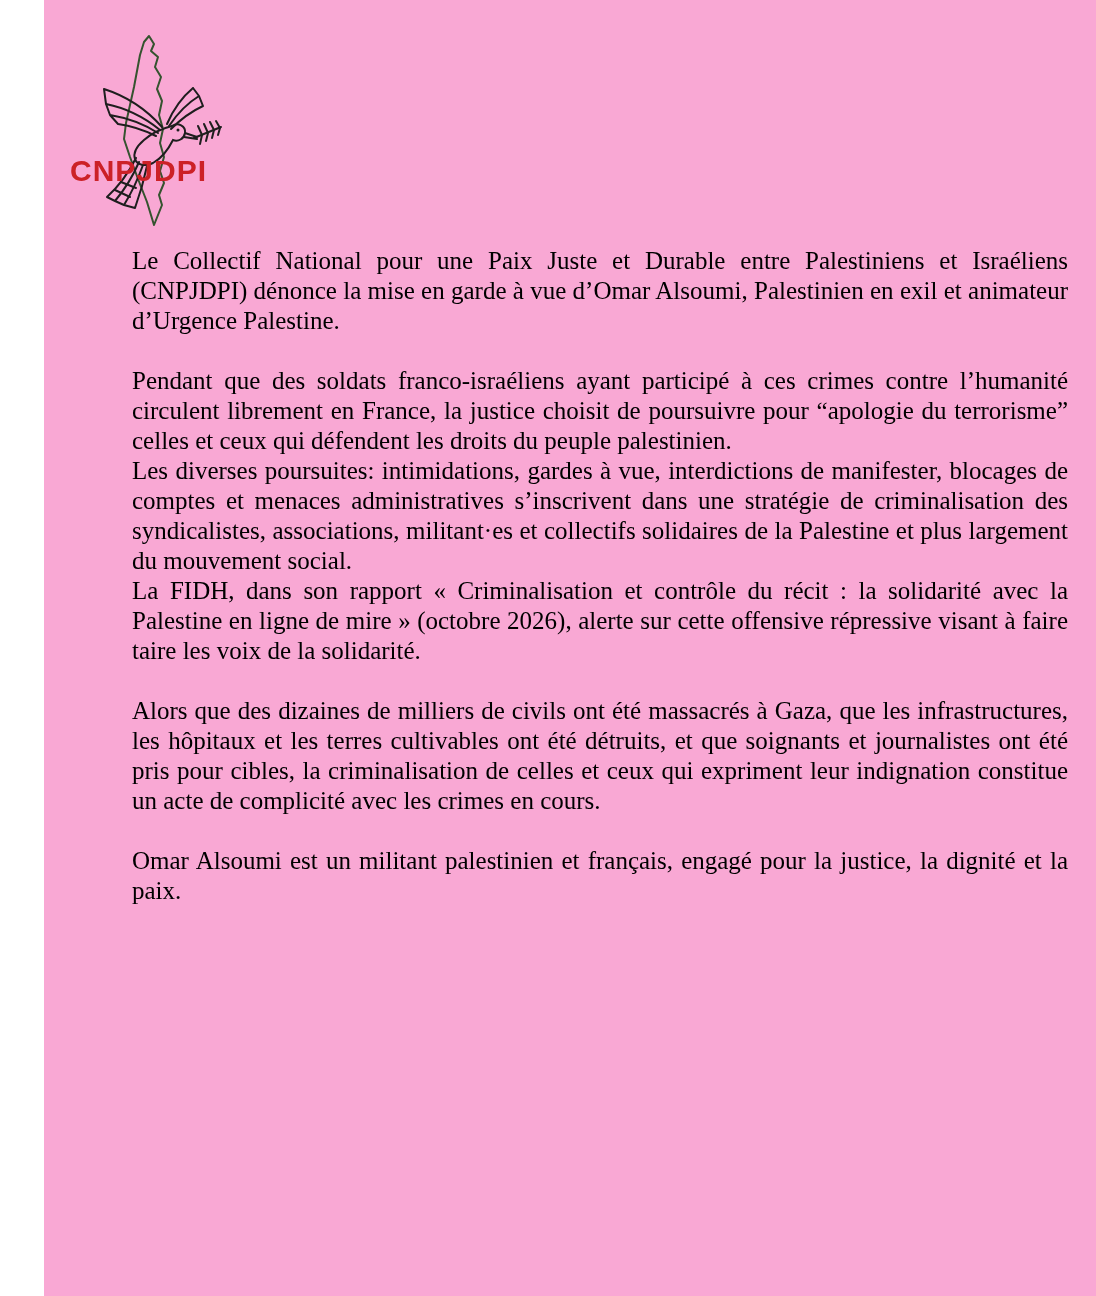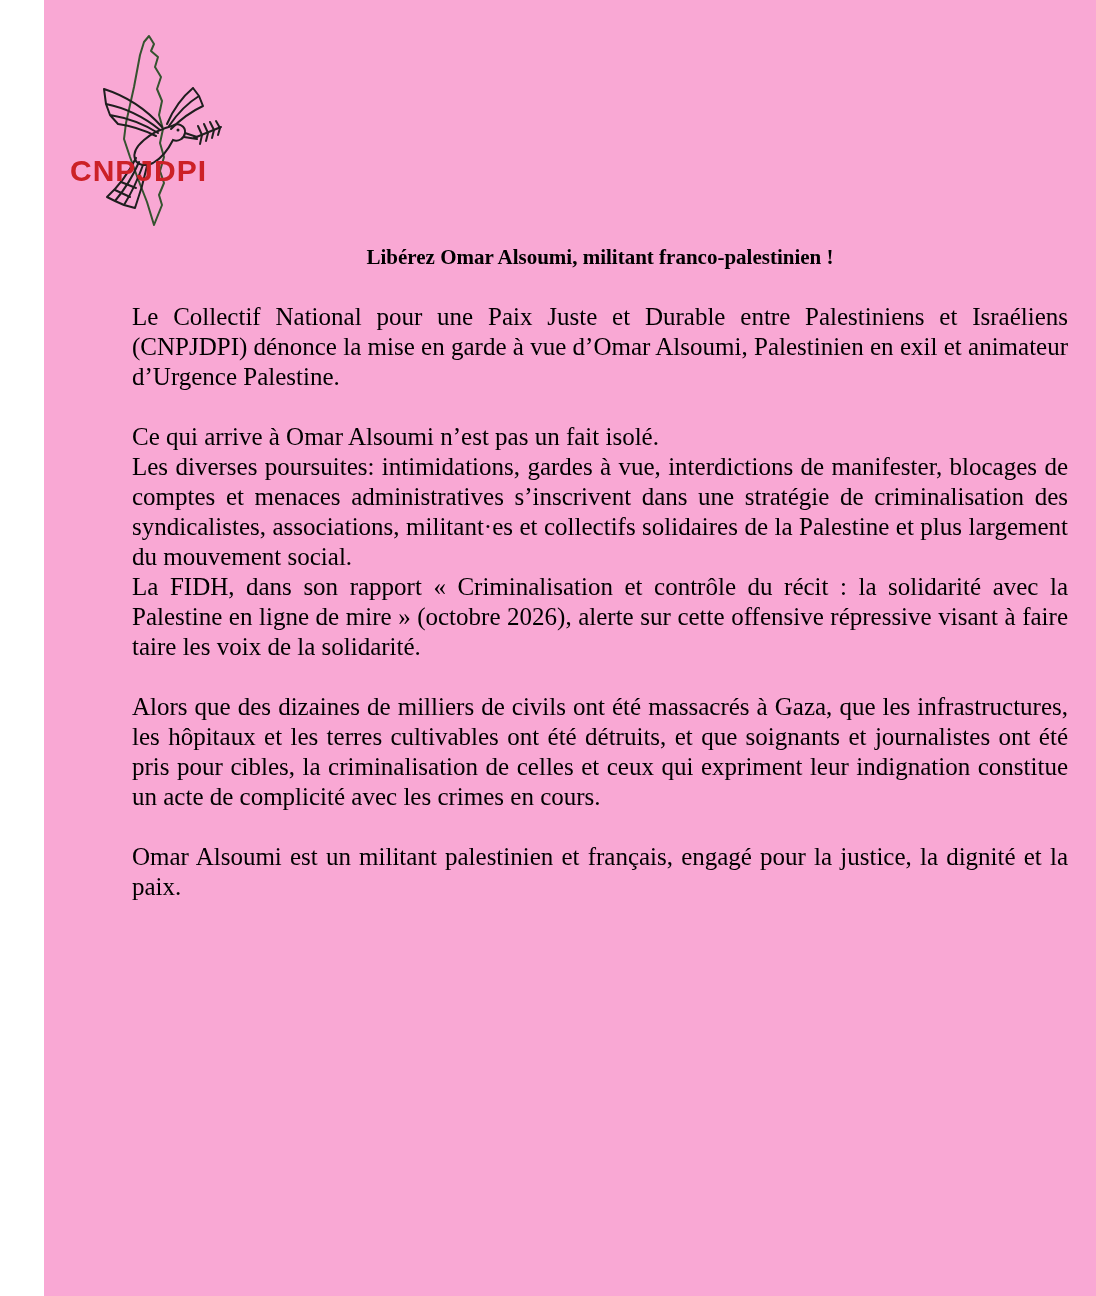--- a/index.html
+++ b/index.html
@@ -73,23 +73,22 @@
         <path d="M88,93 C72,75 52,62 30,55 M86,96 C70,83 52,74 32,70 M84,99 C70,90 54,84 36,81 M82,102 C70,96 58,92 44,90 M30,55 L32,70 M32,70 L36,81 M36,81 L44,90"></path>
 
         <path d="M62,124 C55,138 45,152 33,163 M65,128 C59,142 51,155 41,167 M69,131 C64,145 58,158 50,171 M73,132 C70,146 66,160 61,174 M33,163 L41,167 M41,167 L50,171 M50,171 L61,174"></path>
         <path d="M47,148 L62,154 M41,156 L56,163"></path>
       </g>
     </svg>
     <div class="logo-acronym">CNPJDPI</div>
   </div>
 
   <div class="content">
-    <h1 class="doc-title">Libérez Omar Alsoumi, militant franco-palestinien !</h1>
 
     <p class="gap">Le Collectif National pour une Paix Juste et Durable entre Palestiniens et Israéliens (CNPJDPI) dénonce la mise en garde à vue d’Omar Alsoumi, Palestinien en exil et animateur d’Urgence Palestine.</p>
-    <p class="gap">Ce qui arrive à Omar Alsoumi n’est pas un fait isolé.</p>
+    <p class="gap">Pendant que des soldats franco-israéliens ayant participé à ces crimes contre l’humanité circulent librement en France, la justice choisit de poursuivre pour “apologie du terrorisme” celles et ceux qui défendent les droits du peuple palestinien.</p>
     <p>Les diverses poursuites:  intimidations, gardes à vue, interdictions de manifester, blocages de comptes et menaces administratives s’inscrivent dans une stratégie de criminalisation des syndicalistes, associations, militant·es et collectifs solidaires de la Palestine et plus largement du mouvement social.</p>
     <p>La FIDH, dans son rapport « Criminalisation et contrôle du récit : la solidarité avec la Palestine en ligne de mire » (octobre 2026), alerte sur cette offensive répressive visant à faire taire les voix de la solidarité.</p>
     <p class="gap">Alors que des dizaines de milliers de civils ont été massacrés à Gaza, que les infrastructures, les hôpitaux et les terres cultivables ont été détruits, et que soignants et journalistes ont été pris pour cibles, la criminalisation de celles et ceux qui expriment leur indignation constitue un acte de complicité avec les crimes en cours.</p>
     <p class="gap">Omar Alsoumi est un militant palestinien et français, engagé pour la justice, la dignité et la paix.</p>
   </div>
 
 </div>
 
 </body></html>

